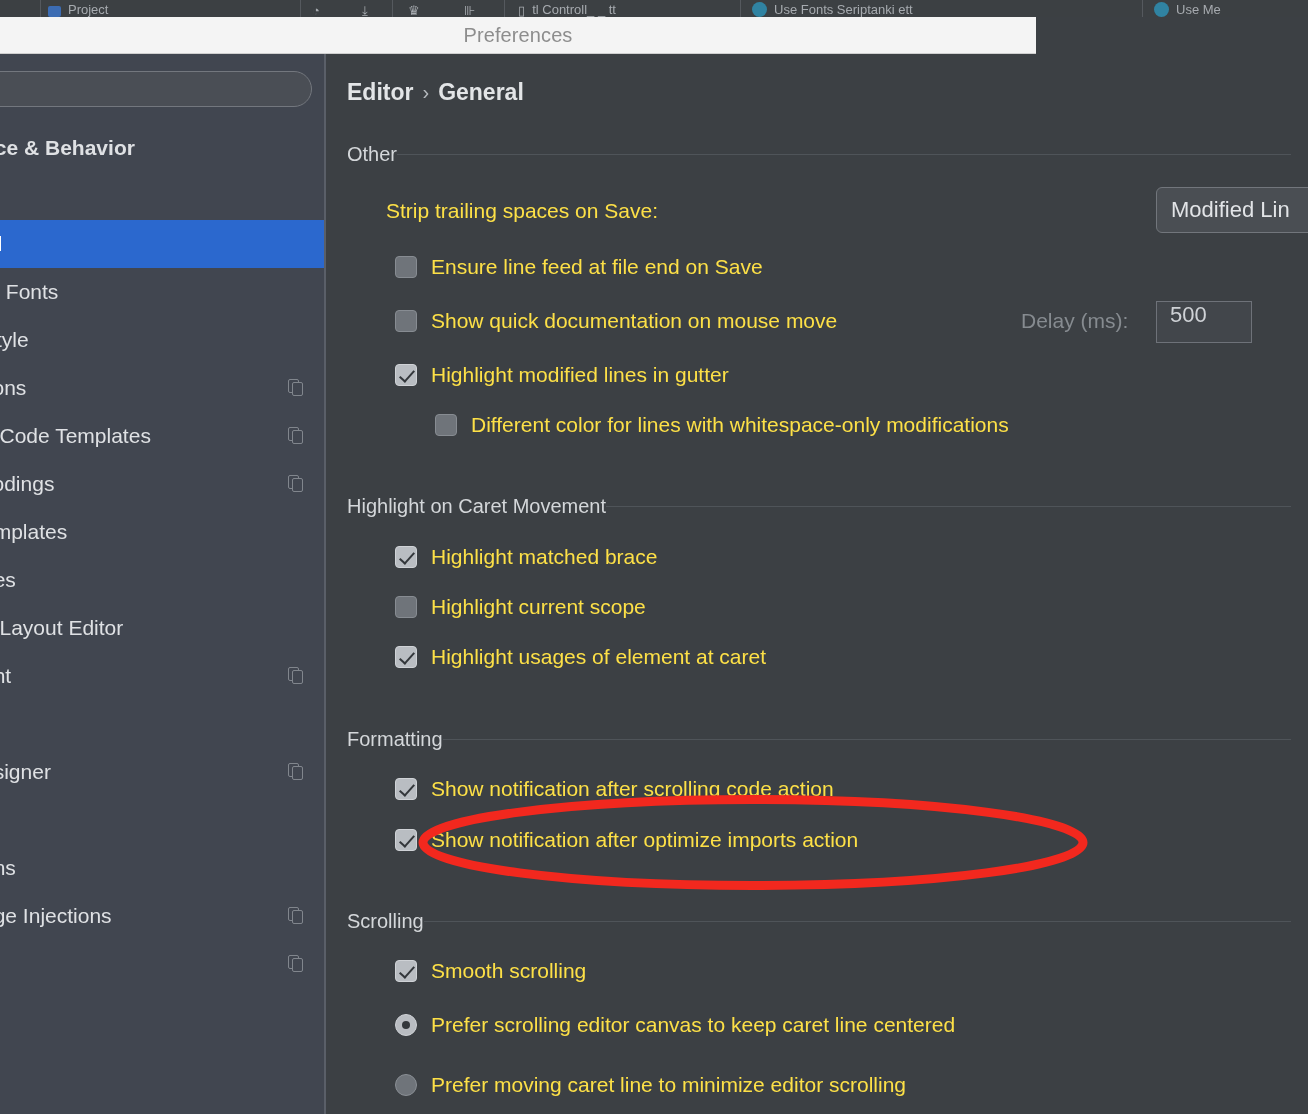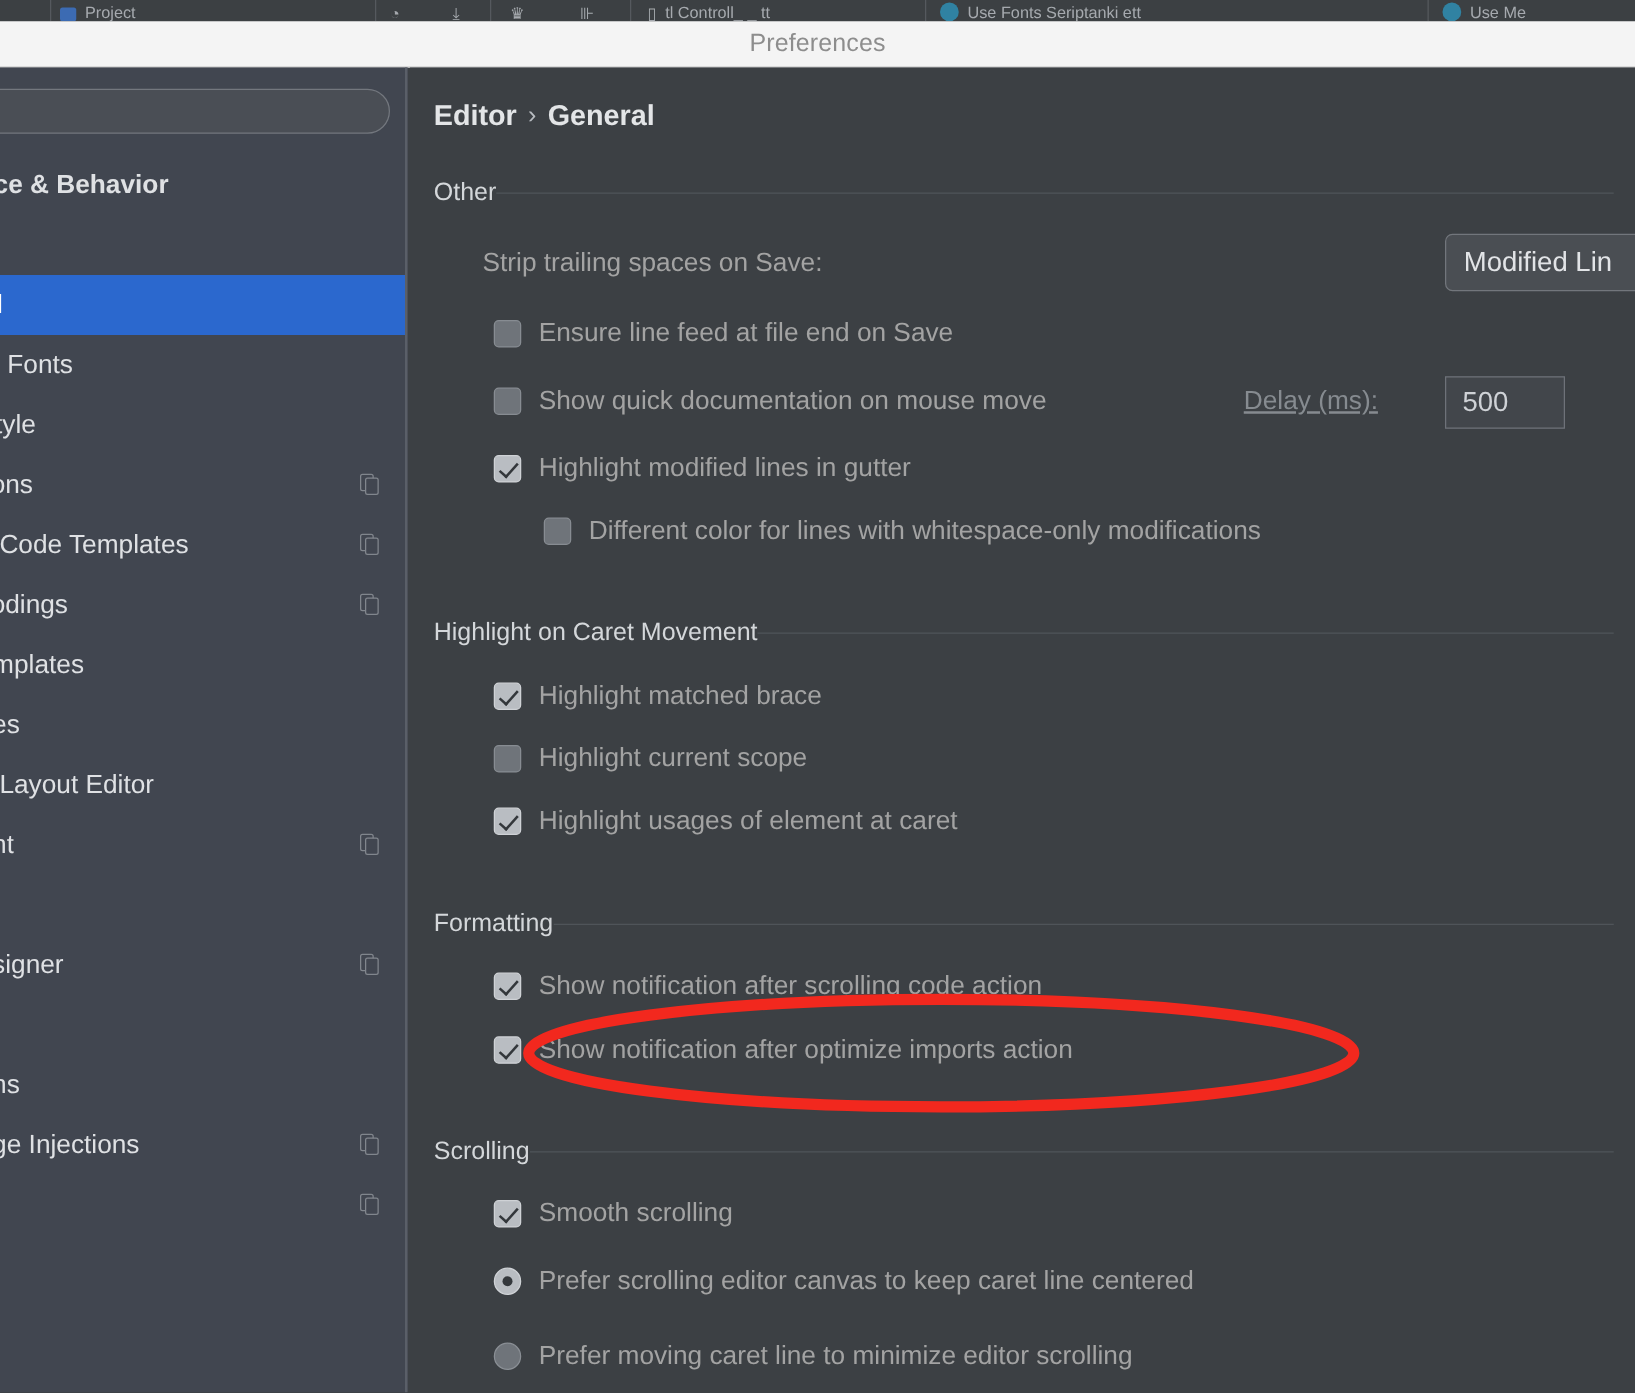--- a/index.html
+++ b/index.html
@@ -32,21 +32,21 @@
     background: #3c74c7; border-radius: 2px;
   }
   .ide-strip .circ {
     display: inline-block; width: 15px; height: 15px; border-radius: 50%;
     background: #2e8fb3;
   }
   .ide-strip .gly { display:inline-block; font-size: 13px; line-height: 13px; color:#b9bdc2; }
 
   
   .titlebar {
-    position: absolute; top: 17px; left: 0; width: 1308px; height: 37px;
+    position: absolute; top: 17px; left: 0; width: 1036px; height: 37px;
     background: #f4f4f4;
     display: flex; align-items: center; justify-content: center;
     border-bottom: 1px solid #cfcfcf;
   }
   .titlebar .title {
     font-size: 20px; color: #8d8d8d; letter-spacing: .1px;
   }
 
   
   .content {
@@ -127,21 +127,21 @@
   .section-header .sh-text {
     font-size: 20px; color: #d4d7da; white-space: nowrap;
   }
   .section-header .rule {
     flex: 1 1 auto; height: 1px; background: #4f5459;
   }
 
   .row {
     position: absolute;
     display: flex; align-items: center;
-    font-size: 21px; color: #a3a3a3;
+    font-size: 21px; color: #fde047;
     white-space: nowrap;
   }
 
   
   .cb {
     width: 22px; height: 22px; border-radius: 4px;
     background: #6f747a;
     border: 1px solid #878c92;
     position: relative; flex: 0 0 auto;
     margin-right: 14px;
@@ -178,21 +178,21 @@
     padding: 0 14px;
     font-size: 22px; color: #e2e4e7;
     white-space: nowrap; overflow: hidden;
   }
 
   .numfield {
     position: absolute;
     height: 42px; width: 96px;
     background: #42464b;
     border: 1px solid #6e7279;
-    display: flex; align-items: center;
+    display: flex; align-items: flex-start;
     padding-left: 13px;
     font-size: 22px; color: #cfd2d6;
   }
 
   
   .annot {
     position: absolute;
     left: 417px; top: 794px;
     width: 672px; height: 97px;
     pointer-events: none;
@@ -384,21 +384,21 @@
       <div class="row" style="top:201px; left:67px;">
         <span class="cb"></span>
         <span>Ensure line feed at file end on Save</span>
       </div>
 
       <div class="row" style="top:255px; left:67px;">
         <span class="cb"></span>
         <span>Show quick documentation on mouse move</span>
       </div>
 
-      <div class="row muted" style="top:255px; left:667px;text-decoration:underline;">
+      <div class="row muted" style="top:255px; left:693px;">
         <span>Delay (ms):</span>
       </div>
 
       <div class="numfield" style="top:247px; left:828px;">
         <span>500</span>
       </div>
 
       <div class="row" style="top:309px; left:67px;">
         <span class="cb checked"></span>
         <span>Highlight modified lines in gutter</span>

